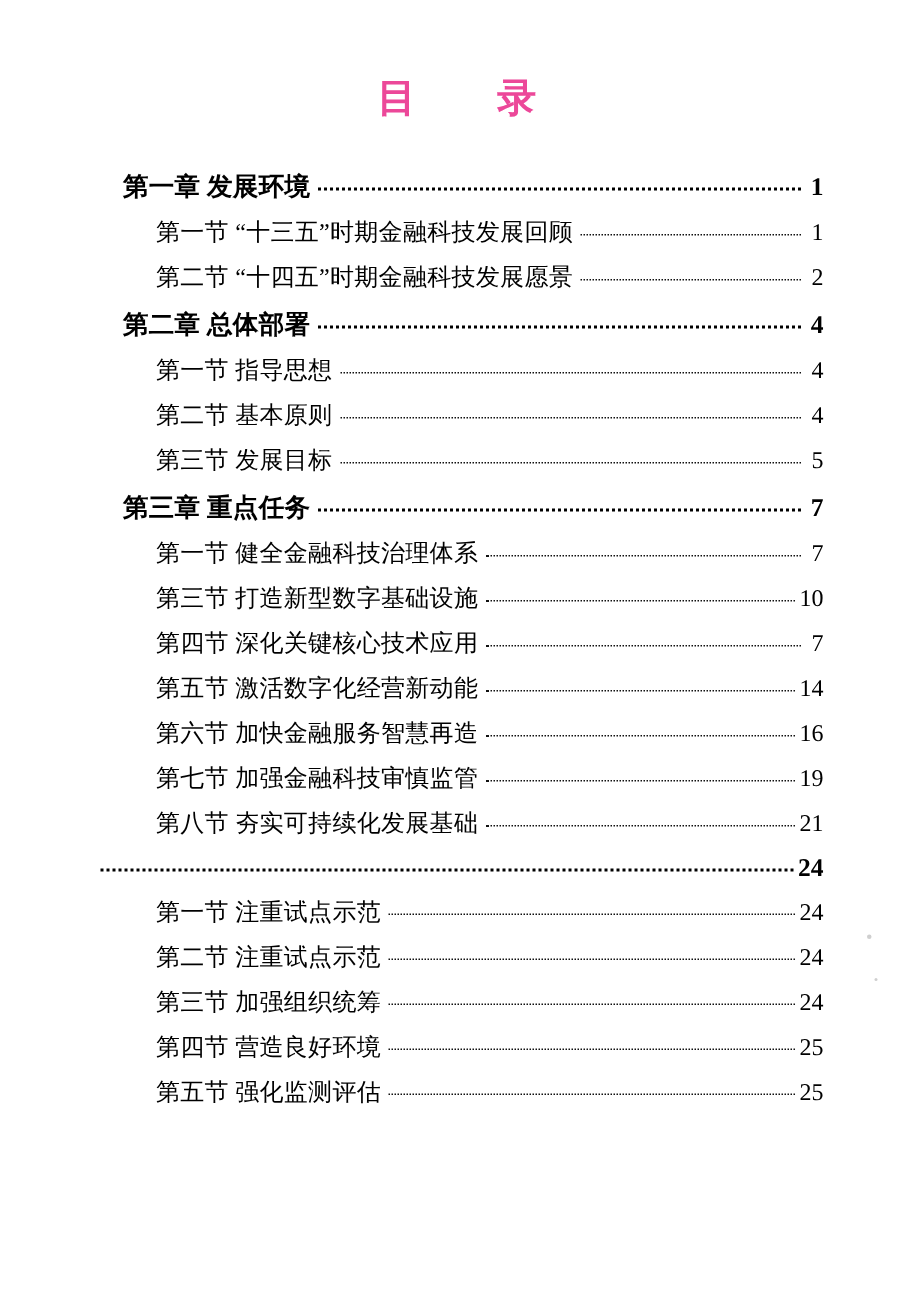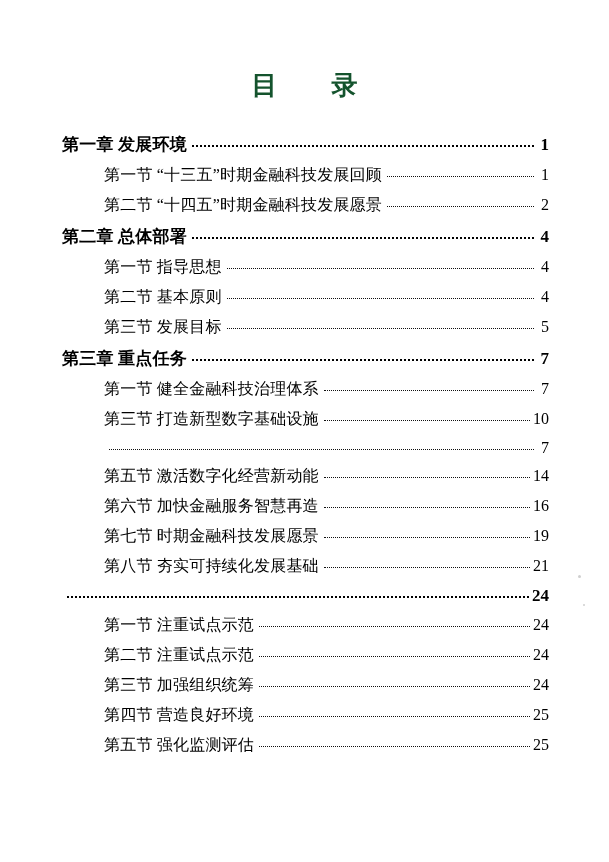--- a/index.html
+++ b/index.html
@@ -19,24 +19,24 @@
     width: 609px;
     height: 862px;
     box-sizing: border-box;
     padding: 0 60px;
   }
   .toc-title {
     text-align: center;
     font-size: 26px;
     font-weight: bold;
     letter-spacing: 14px;
-    padding-top: 68px;
     padding-bottom: 30px;
     text-indent: 14px;
-    color: #14532d;
+    color: #ec4899;
+    margin-top: 48px;
   }
   .toc-list {
     margin: 0;
     padding: 0;
     list-style: none;
   }
   .toc-entry {
     display: flex;
     align-items: baseline;
     white-space: nowrap;
@@ -45,20 +45,21 @@
   .toc-entry .label {
     font-size: 16px;
     letter-spacing: 0.2px;
   }
   .toc-entry.level-1 {
     font-weight: bold;
     padding-left: 2px;
   }
   .toc-entry.level-1 .label {
     font-size: 17px;
+    margin-left: 20px;
   }
   .toc-entry.level-2 {
     padding-left: 44px;
   }
   .toc-entry .leader {
     flex: 1 1 auto;
     overflow: hidden;
     margin: 0 3px 0 5px;
     position: relative;
     top: -3px;
@@ -134,35 +135,36 @@
         <span class="label">第一节  健全金融科技治理体系</span>
         <span class="leader"></span>
         <span class="page-num">7</span>
       </li>
       <li class="toc-entry level-2">
         <span class="label">第三节  打造新型数字基础设施</span>
         <span class="leader"></span>
         <span class="page-num">10</span>
       </li>
       <li class="toc-entry level-2">
+        <span class="label">第四节  深化关键核心技术应用</span>
         <span class="leader"></span>
         <span class="page-num">7</span>
       </li>
       <li class="toc-entry level-2">
         <span class="label">第五节  激活数字化经营新动能</span>
         <span class="leader"></span>
         <span class="page-num">14</span>
       </li>
       <li class="toc-entry level-2">
         <span class="label">第六节  加快金融服务智慧再造</span>
         <span class="leader"></span>
         <span class="page-num">16</span>
       </li>
       <li class="toc-entry level-2">
-        <span class="label">第七节  时期金融科技发展愿景</span>
+        <span class="label">第七节  加强金融科技审慎监管</span>
         <span class="leader"></span>
         <span class="page-num">19</span>
       </li>
       <li class="toc-entry level-2">
         <span class="label">第八节  夯实可持续化发展基础</span>
         <span class="leader"></span>
         <span class="page-num">21</span>
       </li>
       <li class="toc-entry level-1">
         <span class="leader"></span>

